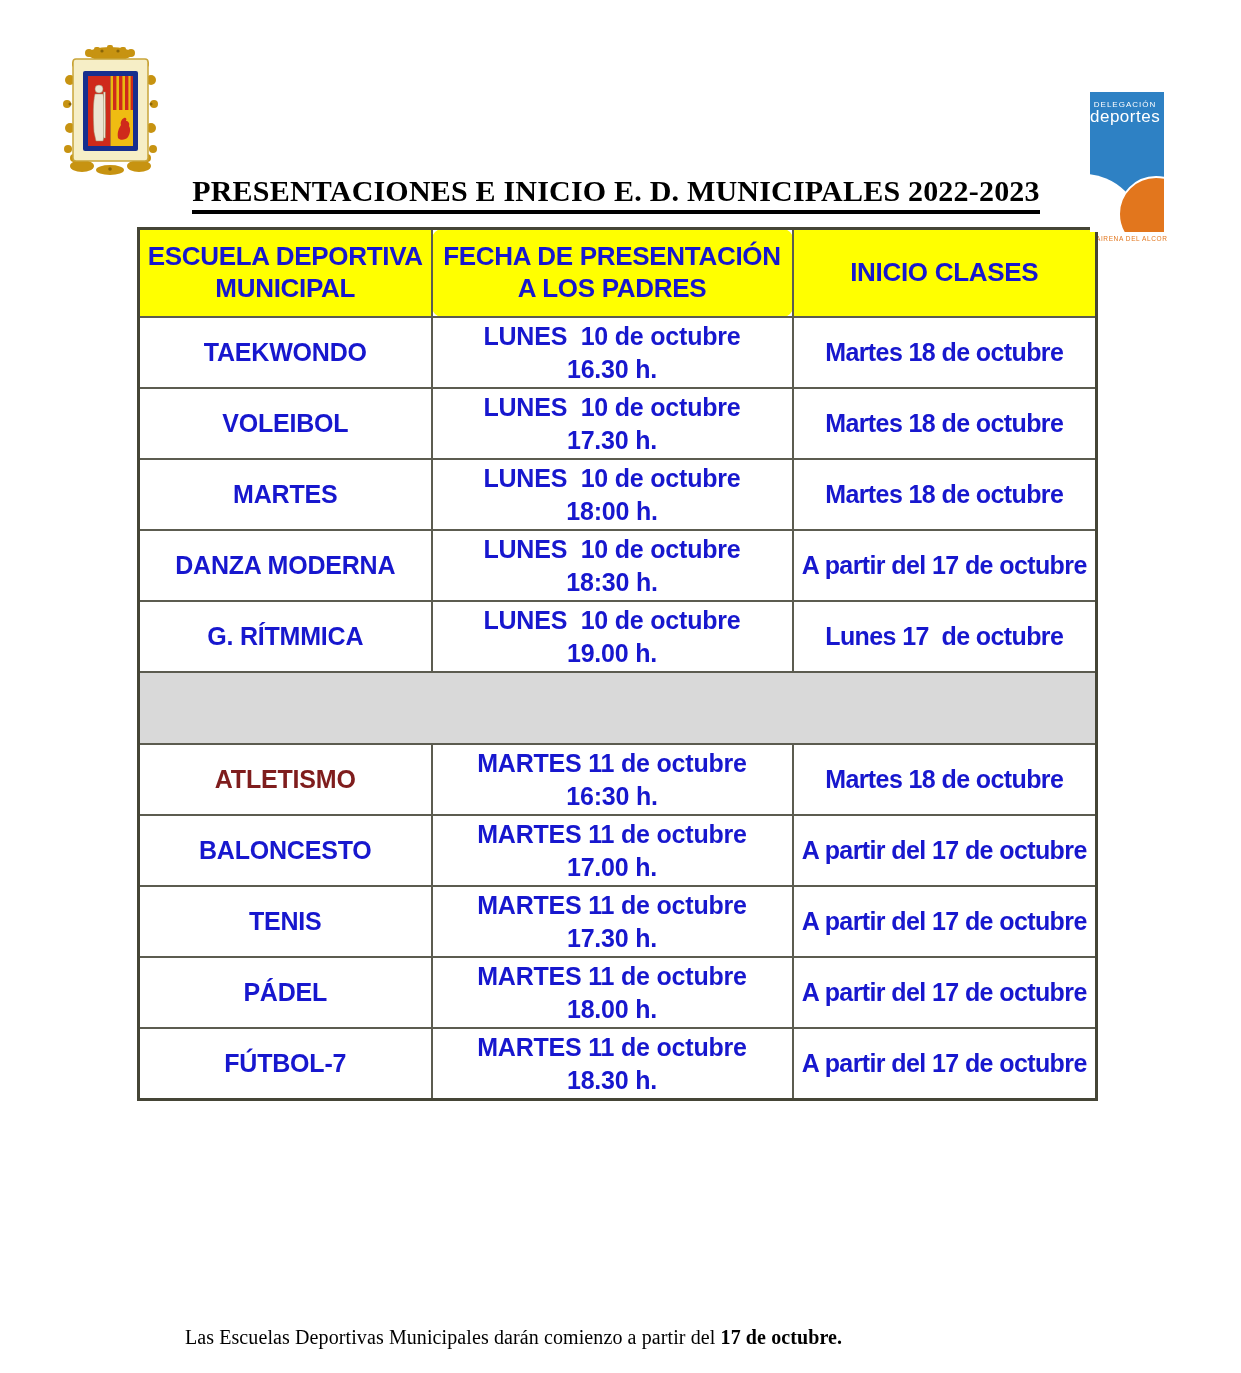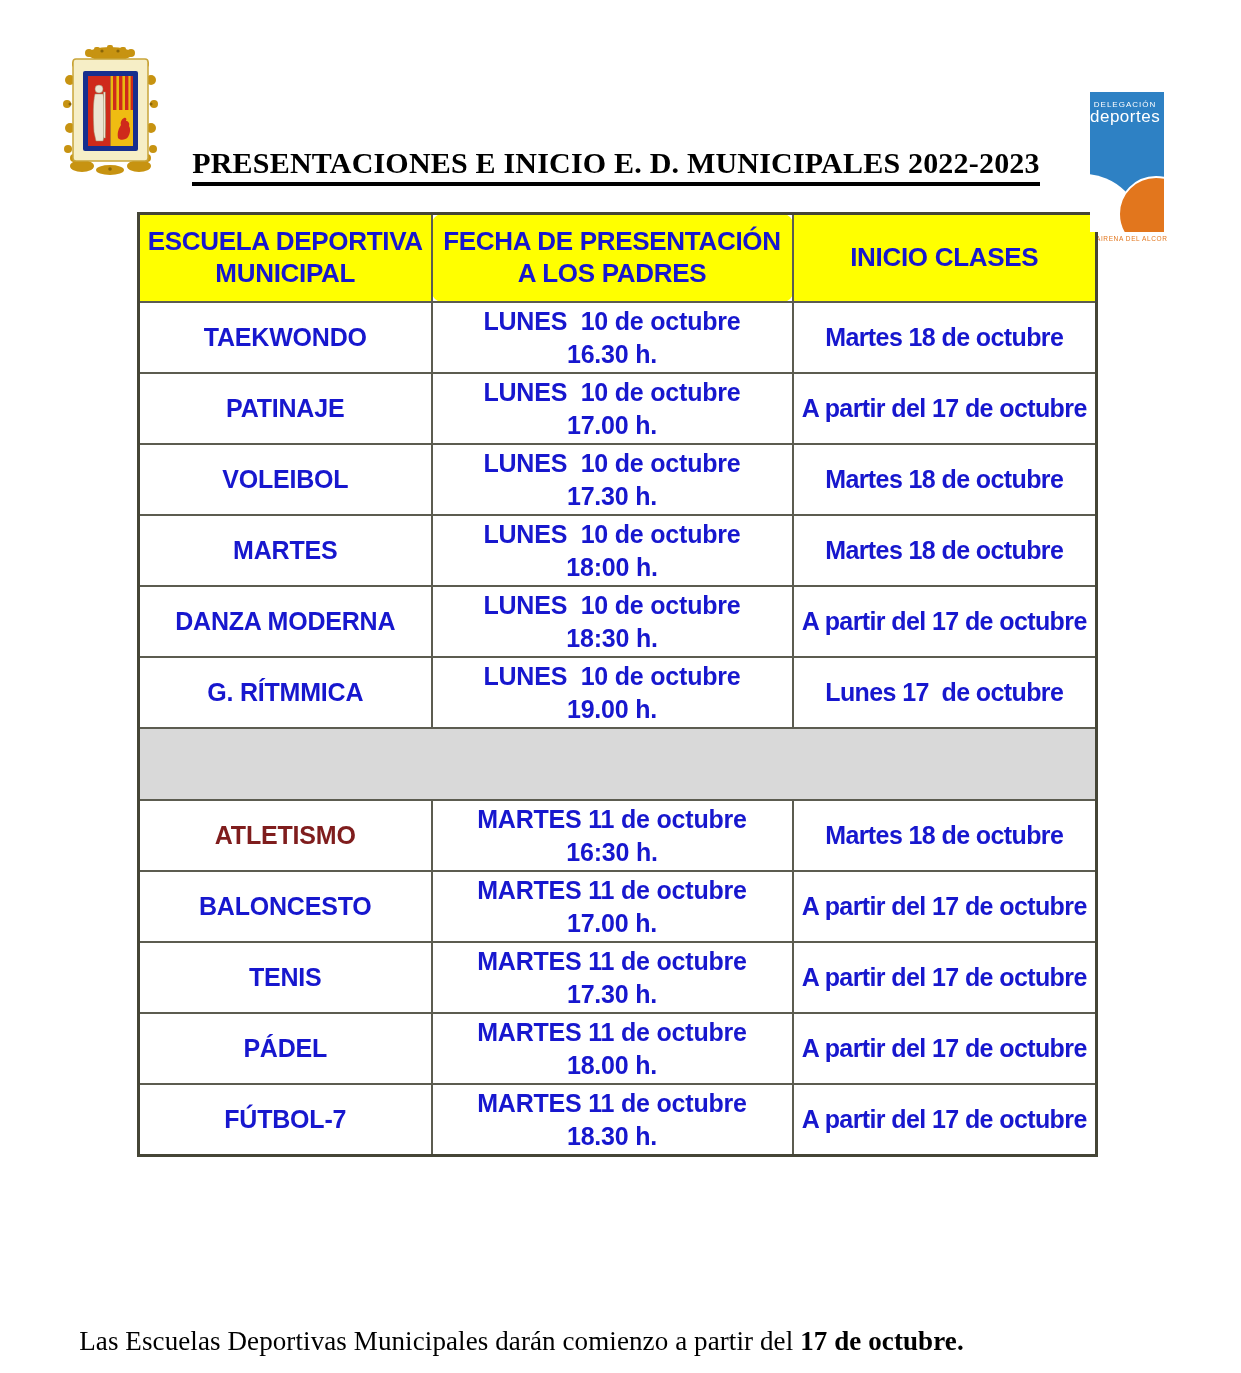--- a/index.html
+++ b/index.html
@@ -43,24 +43,25 @@
     position:absolute;left:137px;top:146px;width:958px;text-align:center;
   }
   .doc-title{
     display:inline-block;
     font-family:"Liberation Serif",serif;
     font-weight:bold;font-size:30px;color:#000000;
     letter-spacing:.2px;
     border-bottom:4px solid #000000;
     padding-bottom:3px;line-height:1.1;
     white-space:nowrap;
-  }
-
-  
-  .table-wrap{position:absolute;left:137px;top:212px;width:872px;}
+    margin-top:28px;
+  }
+
+  
+  .table-wrap{position:absolute;left:137px;top:227px;width:872px;}
   table.sched{
     border-collapse:collapse;table-layout:fixed;width:958px;
     border:3px solid #454536;
   }
   table.sched col.c1{width:293px;}
   table.sched col.c2{width:361px;}
   table.sched col.c3{width:304px;}
   table.sched td,table.sched th{
     border:2px solid #5c5c50;
     text-align:center;vertical-align:middle;
@@ -74,24 +75,24 @@
   tr.data-row td{height:69px;background:#ffffff;}
   td.c-school{font-size:25px;letter-spacing:-.2px;}
   td.c-date .l1,td.c-date .l2{
     font-size:25px;line-height:1.3;white-space:pre;letter-spacing:-.2px;
   }
   td.c-start{font-size:25px;white-space:pre;letter-spacing:-.6px;}
   tr.sep-row td{height:70px;background:#d9d9d9;}
 
   
   .footer{
-    position:absolute;left:8px;top:1326px;width:1027px;
+    position:absolute;left:0;top:1326px;width:1027px;
     text-align:center;
     font-family:"Liberation Serif",serif;
-    font-size:27px;color:#000000;letter-spacing:.1px;
+    font-size:20px;color:#000000;letter-spacing:.1px;
   }
   .footer .b{font-weight:bold;}
 </style>
 </head>
 <body>
 
 <div class="page">
 
   <div class="crest">
     <svg width="97" height="132" viewBox="0 0 97 132">
@@ -184,28 +185,20 @@
       <tbody>
           <tr class="data-row">
             <td class="c-school" style="color: rgb(23, 23, 206);">TAEKWONDO</td>
             <td class="c-date" style="color: rgb(23, 23, 206);">
               <div class="l1">LUNES  10 de octubre</div>
               <div class="l2">16.30 h.</div>
             </td>
             <td class="c-start" style="color: rgb(23, 23, 206);">Martes 18 de octubre</td>
           </tr>
           <tr class="data-row">
-            <td class="c-school" style="color: rgb(23, 23, 206);">PATINAJE</td>
-            <td class="c-date" style="color: rgb(23, 23, 206);">
-              <div class="l1">LUNES  10 de octubre</div>
-              <div class="l2">17.00 h.</div>
-            </td>
-            <td class="c-start" style="color: rgb(23, 23, 206);">A partir del 17 de octubre</td>
-          </tr>
-          <tr class="data-row">
             <td class="c-school" style="color: rgb(23, 23, 206);">VOLEIBOL</td>
             <td class="c-date" style="color: rgb(23, 23, 206);">
               <div class="l1">LUNES  10 de octubre</div>
               <div class="l2">17.30 h.</div>
             </td>
             <td class="c-start" style="color: rgb(23, 23, 206);">Martes 18 de octubre</td>
           </tr>
           <tr class="data-row">
             <td class="c-school" style="color: rgb(23, 23, 206);">MARTES</td>
             <td class="c-date" style="color: rgb(23, 23, 206);">

